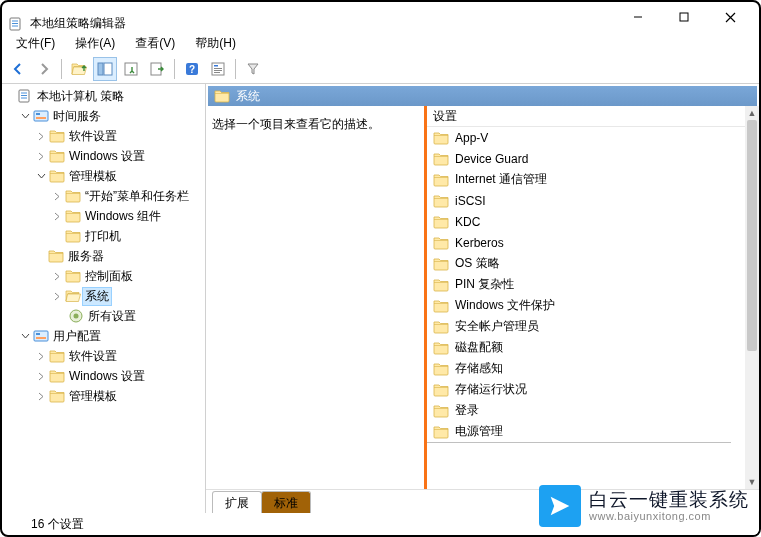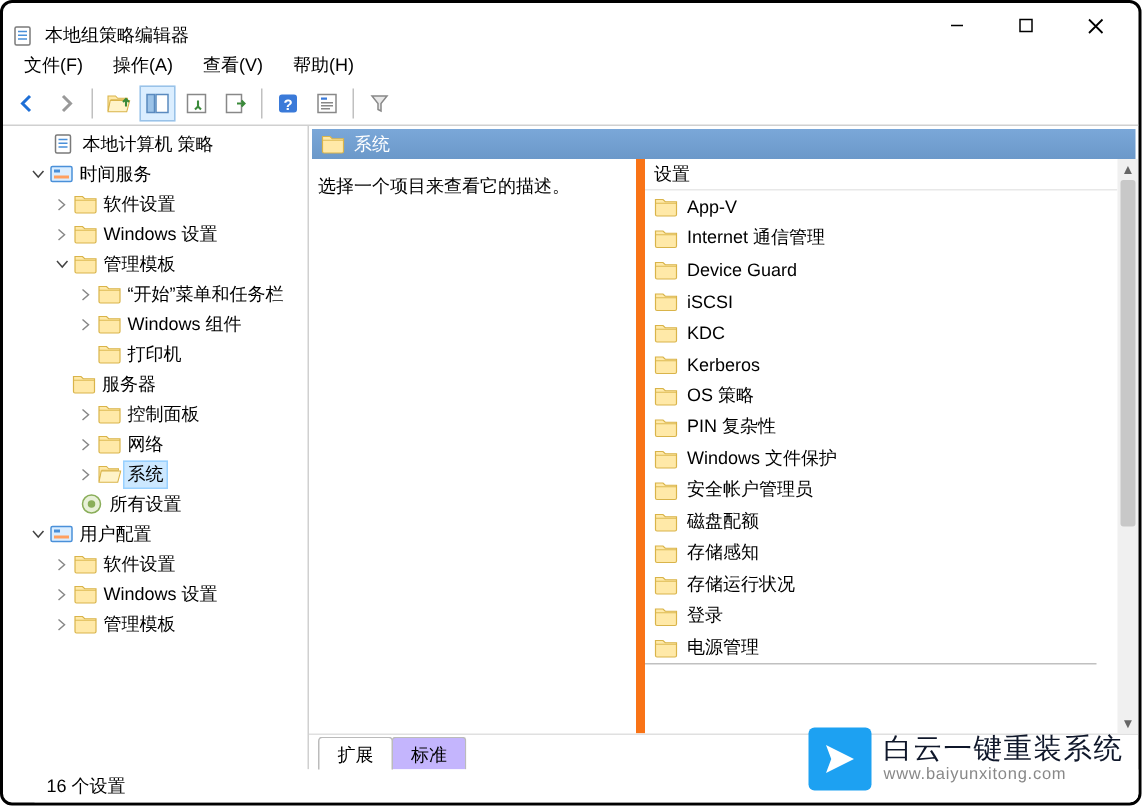--- a/index.html
+++ b/index.html
@@ -127,21 +127,21 @@
   }
   .list-col {
     flex: 1;
     overflow: hidden;
     position: relative;
   }
   .list-inner {
     position: absolute;
     top: 0; left: 0; right: 14px; bottom: 0;
     overflow: hidden;
-    border-left: 6px solid #f97316;
+    border-left: 3px solid #f97316;
   }
   .scrollbar {
     position: absolute; right: 0; top: 0; bottom: 0;
     width: 14px;
     background: #f0f0f0;
     display: flex; flex-direction: column;
   }
   .sb-btn {
     height: 14px;
     display: flex; align-items: center; justify-content: center;
@@ -167,21 +167,21 @@
     height: 24px;
     display: flex;
     align-items: flex-end;
     padding-left: 6px;
     border-top: 1px solid #e0e0e0;
   }
   .tab {
     padding: 3px 12px 2px 12px;
     border: 1px solid #bbb;
     border-bottom: none;
-    background: #c4b5fd;
+    background: #a16207;
     margin-right: -1px;
     font-size: 12px;
     border-radius: 3px 3px 0 0;
     position: relative;
     top: 1px;
   }
   .tab.active {
     background: #fff;
     z-index: 1;
   }
@@ -339,21 +339,21 @@
   <div class="tool-btn">
     <svg width="16" height="16">
         <path d="M3 3h10l-4 5v5l-2-1v-4z" fill="#e8e8e8" stroke="#888"></path>
       </svg>
   </div>
 </div>
 
 <div class="body-area">
 
   <div class="tree-pane">
-    <div class="tree-row" style="padding-left:18px">
+    <div class="tree-row" style="padding-left:0">
       <span class="exp"></span>
       <span class="ic">
           <svg width="16" height="16">
             <use href="#policy-root"></use>
           </svg>
         </span>
       <span class="lbl">本地计算机 策略</span>
     </div>
     <div class="tree-row" style="padding-left:16px">
       <span class="exp">
@@ -457,47 +457,34 @@
             <path d="M2 1l4 3.5L2 8" fill="none" stroke="#888"></path>
           </svg>
         </span>
       <span class="ic">
           <svg width="16" height="16">
             <use href="#folder"></use>
           </svg>
         </span>
       <span class="lbl">控制面板</span>
     </div>
-    <div class="tree-row" style="padding-left:48px">
-      <span class="exp">
-          <svg width="9" height="9">
-            <path d="M2 1l4 3.5L2 8" fill="none" stroke="#888"></path>
-          </svg>
-        </span>
-      <span class="ic">
-          <svg width="16" height="16">
-            <use href="#folder"></use>
-          </svg>
-        </span>
-      <span class="lbl">网络</span>
-    </div>
     <div class="tree-row selected" style="padding-left:48px">
       <span class="exp">
           <svg width="9" height="9">
             <path d="M2 1l4 3.5L2 8" fill="none" stroke="#888"></path>
           </svg>
         </span>
       <span class="ic">
           <svg width="16" height="16">
             <use href="#folder-open"></use>
           </svg>
         </span>
       <span class="lbl">系统</span>
     </div>
-    <div class="tree-row" style="padding-left:36px">
+    <div class="tree-row" style="padding-left:51px">
       <span class="exp"></span>
       <span class="ic">
           <svg width="16" height="16">
             <use href="#all-settings"></use>
           </svg>
         </span>
       <span class="lbl">所有设置</span>
     </div>
     <div class="tree-row" style="padding-left:16px">
       <span class="exp">
@@ -578,29 +565,29 @@
                 </svg>
               </span>
               <span>App-V</span>
             </div>
             <div class="list-row">
               <span class="ic">
                 <svg width="16" height="16">
                   <use href="#folder"></use>
                 </svg>
               </span>
+              <span>Device Guard</span>
+            </div>
+            <div class="list-row">
+              <span class="ic">
+                <svg width="16" height="16">
+                  <use href="#folder"></use>
+                </svg>
+              </span>
               <span>Internet 通信管理</span>
-            </div>
-            <div class="list-row">
-              <span class="ic">
-                <svg width="16" height="16">
-                  <use href="#folder"></use>
-                </svg>
-              </span>
-              <span>Device Guard</span>
             </div>
             <div class="list-row">
               <span class="ic">
                 <svg width="16" height="16">
                   <use href="#folder"></use>
                 </svg>
               </span>
               <span>iSCSI</span>
             </div>
             <div class="list-row">

